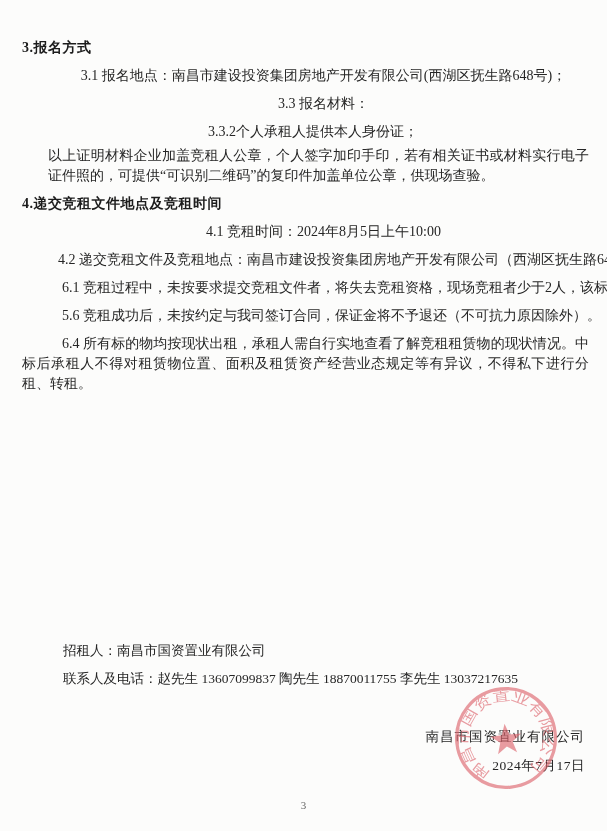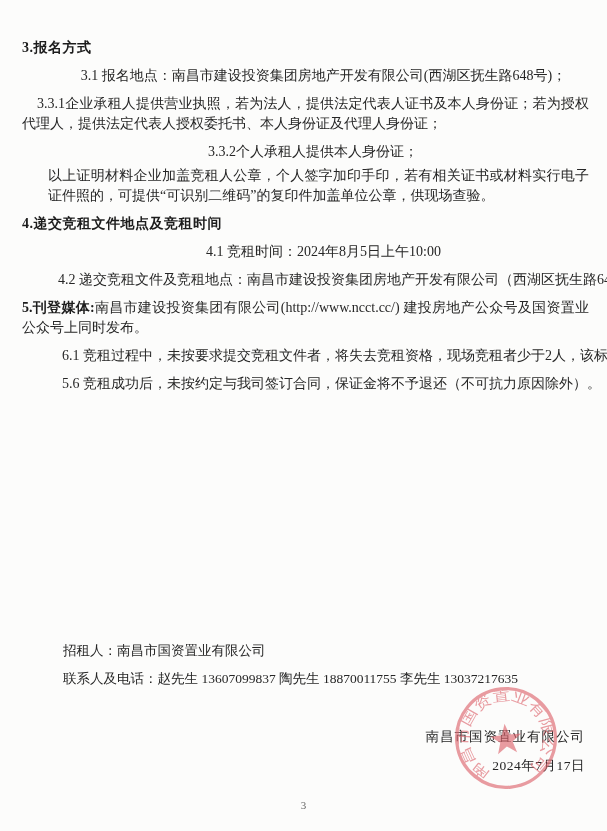--- a/index.html
+++ b/index.html
@@ -77,29 +77,29 @@
   }
 </style>
 </head>
 <body>
 
 <div class="page">
 
   <div class="content">
     <p class="heading">3.报名方式</p>
     <p class="i1 nowrap">3.1  报名地点：南昌市建设投资集团房地产开发有限公司(西湖区抚生路648号)；</p>
-    <p class="i2">3.3.1企业承租人提供营业执照，若为法人，提供法定代表人证书及本人身份证；若为授权代理人，提供法定代表人授权委托书、本人身份证及代理人身份证；</p>
+    <p class="i1 nowrap">3.3  报名材料：</p>
     <p class="i2 nowrap">3.3.2个人承租人提供本人身份证；</p>
     <p class="note">以上证明材料企业加盖竞租人公章，个人签字加印手印，若有相关证书或材料实行电子证件照的，可提供“可识别二维码”的复印件加盖单位公章，供现场查验。</p>
     <p class="heading">4.递交竞租文件地点及竞租时间</p>
     <p class="i1 nowrap">4.1  竞租时间：2024年8月5日上午10:00</p>
     <p class="i1 nowrap">4.2  递交竞租文件及竞租地点：南昌市建设投资集团房地产开发有限公司（西湖区抚生路648号）</p>
-    <p><span class="inline-label">5.刊登媒体:</span><span>南昌市建设投资集团有限公司(http://www.ncct.cc/)  建投房地产公众号及国资置业公众号上同时发布。</span></p>
     <p class="i3 nowrap">6.1  竞租过程中，未按要求提交竞租文件者，将失去竞租资格，现场竞租者少于2人，该标段废标。</p>
     <p class="i3 nowrap">5.6  竞租成功后，未按约定与我司签订合同，保证金将不予退还（不可抗力原因除外）。</p>
+    <p class="i3">6.4  所有标的物均按现状出租，承租人需自行实地查看了解竞租租赁物的现状情况。中标后承租人不得对租赁物位置、面积及租赁资产经营业态规定等有异议，不得私下进行分租、转租。</p>
   </div>
 
   <div class="contact-block">
     <div>招租人：南昌市国资置业有限公司</div>
     <div class="nowrap">联系人及电话：赵先生 13607099837 陶先生 18870011755 李先生 13037217635</div>
   </div>
 
   <div class="signature-block">
     <div class="sig-company">南昌市国资置业有限公司</div>
     <div class="sig-date">2024年7月17日</div>

